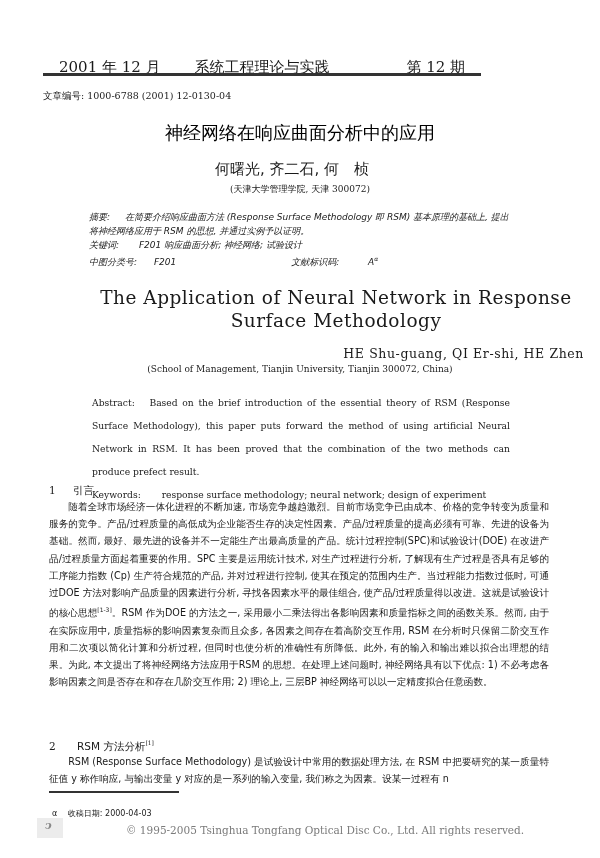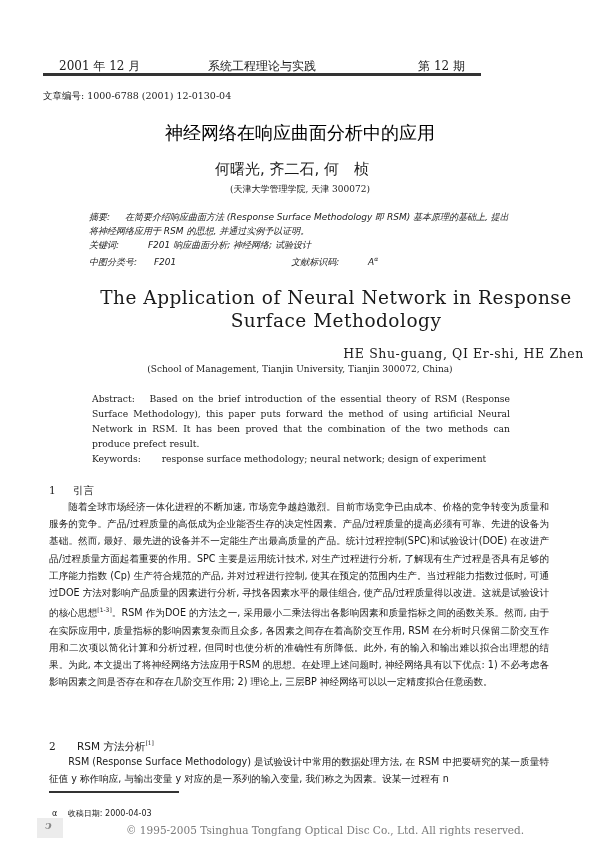--- a/index.html
+++ b/index.html
@@ -1,33 +1,33 @@
 <!DOCTYPE html>
 <html><head>
 <meta charset="utf-8">
 <style>
   html, body { margin: 0; padding: 0; background: #ffffff; }
   body { width: 600px; height: 858px; position: relative; overflow: hidden;
          font-family: "DejaVu Serif", "Liberation Serif", serif; color: #1a1a1a; }
   .abs { position: absolute; }
-  .header { left: 43px; top: 58px; width: 438px; height: 14px; font-size: 12px; }
+  .header { left: 43px; top: 58px; width: 438px; height: 14px; font-size: 15px; }
   .header .l { position: absolute; left: 16px; top: 0; }
   .header .c { position: absolute; left: 0; width: 438px; text-align: center; top: 0; font-family: "DejaVu Sans", sans-serif; }
   .header .r { position: absolute; right: 16px; top: 0; }
   .header-rule { left: 43px; top: 73px; width: 438px; height: 3px; background: #333; }
   .article-no { left: 43px; top: 90px; font-size: 9.5px; }
   .cn-title { left: 0; width: 600px; top: 121px; text-align: center; font-family: "DejaVu Sans", sans-serif; font-size: 18px; color: #000000; }
   .cn-authors { left: 0; width: 584px; top: 160px; text-align: center; font-family: "DejaVu Sans", sans-serif; font-size: 15px; }
   .cn-aff { left: 0; width: 600px; top: 183px; text-align: center; font-size: 9px; }
   .cn-abs { left: 89px; top: 210px; width: 450px; font-size: 9px; line-height: 14px; font-family: "DejaVu Sans", sans-serif; font-style: italic; }
   .cn-abs .row { white-space: nowrap; }
   .en-title { left: 0; width: 600px; top: 286px; text-align: center; font-size: 18.5px; line-height: 23px; letter-spacing: 0.5px; margin-left: 36px; }
   .en-authors { left: 0; width: 584px; top: 346px; text-align: right; font-size: 12.5px; letter-spacing: 0.6px; }
   .en-aff { left: 0; width: 600px; top: 364px; text-align: center; font-size: 9px; }
-  .en-abs { left: 92px; top: 391px; width: 418px; font-size: 9.2px; line-height: 15px; }
+  .en-abs { left: 92px; top: 391px; width: 418px; font-size: 9.2px; line-height: 23px; }
   .en-abs .kw { margin-top: 0px; }
   .sec-head { font-size: 10.5px; }
   .body-text { left: 49px; width: 500px; font-family: "DejaVu Sans", sans-serif; font-size: 9.6px; line-height: 17.2px; text-align: justify; }
   .body-text p { margin: 0; text-indent: 2em; }
   sup { font-size: 6px; }
   .footnote-rule { left: 49px; top: 791px; width: 130px; height: 2px; background: #333; }
   .footnote { left: 52px; top: 808px; font-size: 8px; font-family: "DejaVu Sans", sans-serif; }
   .copyright { left: 82px; top: 824px; font-size: 10.5px; color: #7a7a7a; margin-left: 44px; }
   .logo { left: 37px; top: 818px; width: 26px; height: 20px; background: #ececec; }
   .logo span { position: absolute; left: 8px; top: 1px; font-size: 11px; color: #888; font-style: italic; font-weight: bold; }
@@ -51,21 +51,21 @@
 <div class="abs cn-abs">
   <div class="row">
     <span>摘要:</span>
     <span style="margin-left:12px">在简要介绍响应曲面方法 (Response Surface Methodology 即 RSM) 基本原理的基础上, 提出</span>
   </div>
   <div class="row">
     <span>将神经网络应用于 RSM 的思想, 并通过实例予以证明。</span>
   </div>
   <div class="row">
     <span>关键词:</span>
-    <span style="margin-left:26px">F201 响应曲面分析; 神经网络; 试验设计</span>
+    <span style="margin-left:17px">F201 响应曲面分析; 神经网络; 试验设计</span>
   </div>
   <div class="row">
     <span>中图分类号:</span>
     <span style="margin-left:14px">F201</span>
     <span style="margin-left:112px">文献标识码:</span>
     <span style="margin-left:26px">A</span><sup>α</sup>
   </div>
 </div>
 
 <div class="abs en-title">

